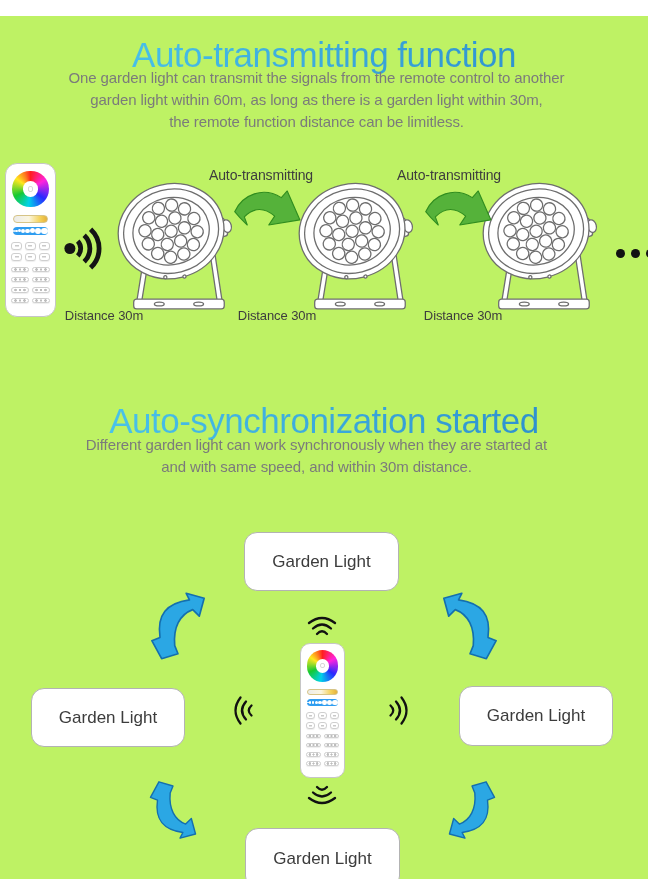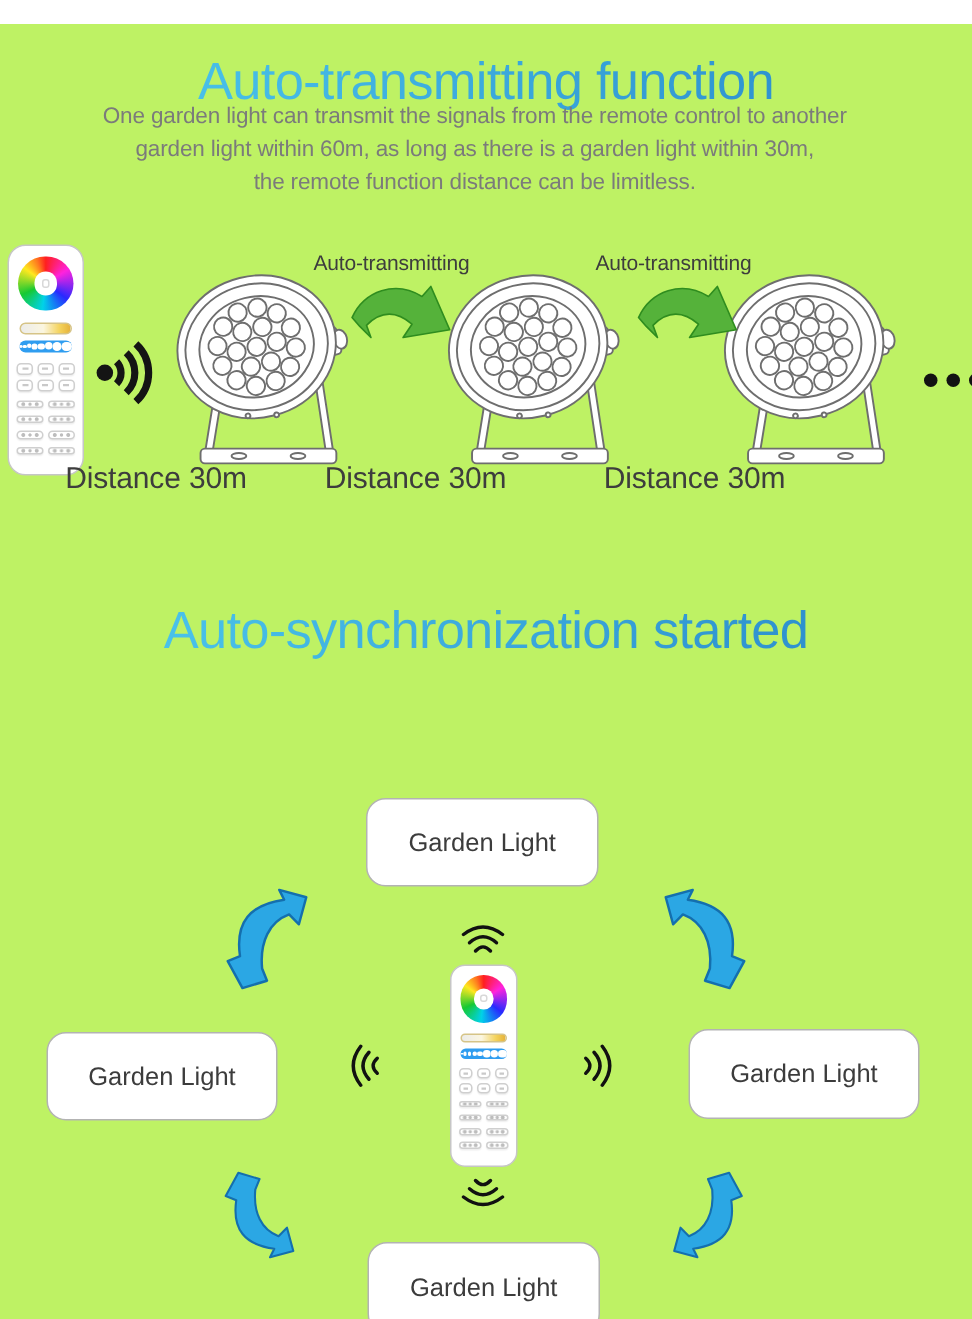--- a/index.html
+++ b/index.html
@@ -17,21 +17,21 @@
   .para{
     position:absolute;left:0;width:633px;text-align:center;
     color:var(--body-text,#7b7b7b);font-size:15px;line-height:22px;letter-spacing:-0.1px;
   }
   
   .diagram{position:absolute;left:4px;width:648px;}
   .label{
     position:absolute;text-align:center;color:var(--label-text,#3d3d3d);
     font-size:14px;letter-spacing:-0.1px;
   }
-  .dist{font-size:20px;}
+  .dist{font-size:13px;}
   
   .remote{
     position:absolute;background:#fff;border:1.2px solid #c6c6c6;border-radius:12px;
     box-sizing:border-box;
   }
   .remote .wheel{
     position:absolute;left:13%;top:4.5%;width:74%;aspect-ratio:1;border-radius:50%;
     background:conic-gradient(#ff1f1f,#ff22dd 16%,#2929ff 35%,#00d2e8 52%,#16c932 68%,#ffe81f 85%,#ff7a1f 94%,#ff1f1f);
   }
   .remote .wheel::after{
@@ -243,20 +243,22 @@
     <div class="ellipsis" style="left:612px;top:88px;">
       <i></i>
         <i></i>
         <i></i>
     </div>
   </div>
 
   <h1 class="sec-title" style="top:362px;">Auto-synchronization started</h1>
 
   <div class="para" style="top:418px;">
+    <div>Different garden light can work synchronously when they are started at</div>
+    <div>and with same speed, and within 30m distance.</div>
   </div>
 
   <div class="diagram" style="top:510px;height:369px;">
 
     <div class="gl-box" style="left:240px;top:6px;width:155px;height:59px;">
         <span>Garden Light</span>
       </div>
     <div class="gl-box" style="left:27px;top:162px;width:154px;height:59px;">
         <span>Garden Light</span>
       </div>

